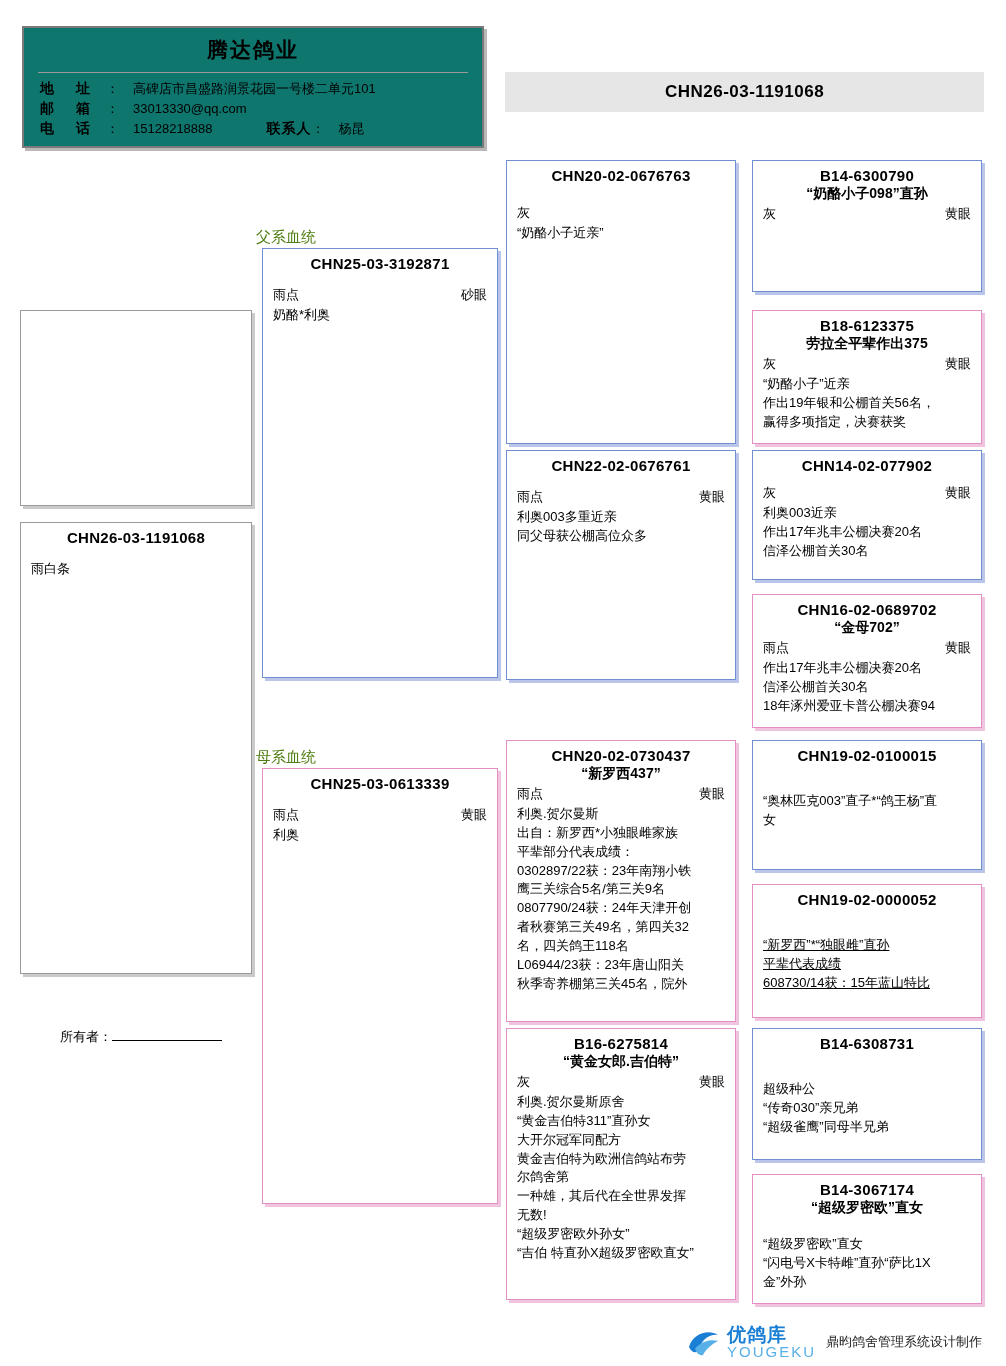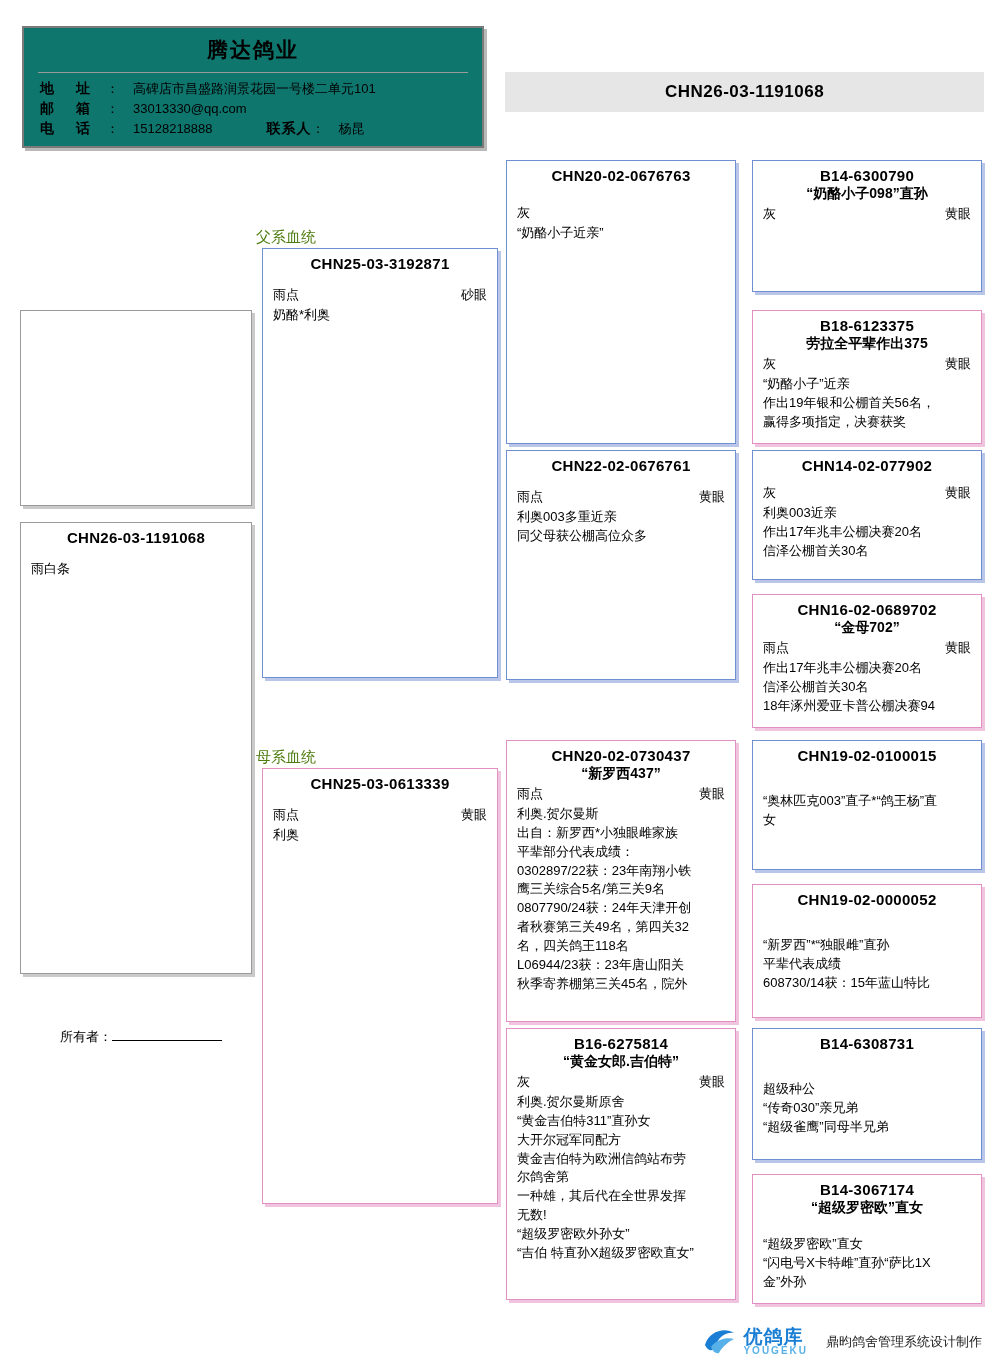--- a/index.html
+++ b/index.html
@@ -63,27 +63,27 @@
     font-size:17px;font-weight:bold;letter-spacing:0.5px;
     box-sizing:border-box;
   }
 
   
   .footer{
     position:absolute;left:0;top:1318px;width:1006px;height:48px;
     display:flex;align-items:center;justify-content:flex-end;
     padding-right:24px;box-sizing:border-box;
   }
-  .logo-wrap{display:flex;align-items:flex-start;margin-right:18px;}
+  .logo-wrap{display:flex;align-items:flex-end;margin-right:10px;}
   .logo-mark{
     width:34px;height:30px;margin-right:6px;position:relative;
   }
   .logo-text{line-height:1;}
   .logo-cn{font-size:19px;font-weight:bold;color:#1a7fd4;letter-spacing:1px;}
-  .logo-en{font-size:10px;color:#58b0e8;letter-spacing:2px;font-weight:bold;}
+  .logo-en{font-size:15px;color:#58b0e8;letter-spacing:2px;}
   .foot-note{font-size:13px;color:#222;}
 </style>
 </head>
 <body>
 
 <div class="loft-card">
   <div class="loft-name">腾达鸽业</div>
   <div class="loft-rule"></div>
   <div class="loft-row">
     <span class="loft-label">地　址</span>
@@ -267,21 +267,21 @@
 <div class="box b-blue" style="left:752px;top:740px;width:230px;height:130px;">
   <div class="ring">CHN19-02-0100015</div>
   <div class="lines" style="padding-top:28px;">
     <div>“奥林匹克003”直子*“鸽王杨”直</div>
     <div>女</div>
   </div>
 </div>
 
 <div class="box b-pink" style="left:752px;top:884px;width:230px;height:134px;">
   <div class="ring">CHN19-02-0000052</div>
-  <div class="lines" style="padding-top:28px;">
+  <div class="lines" style="padding-top:28px;text-decoration:underline;">
     <div>“新罗西”*“独眼雌”直孙</div>
     <div>平辈代表成绩</div>
     <div>608730/14获：15年蓝山特比</div>
   </div>
 </div>
 
 <div class="box b-blue" style="left:752px;top:1028px;width:230px;height:132px;">
   <div class="ring">B14-6308731</div>
   <div class="lines" style="padding-top:28px;">
     <div>超级种公</div>

